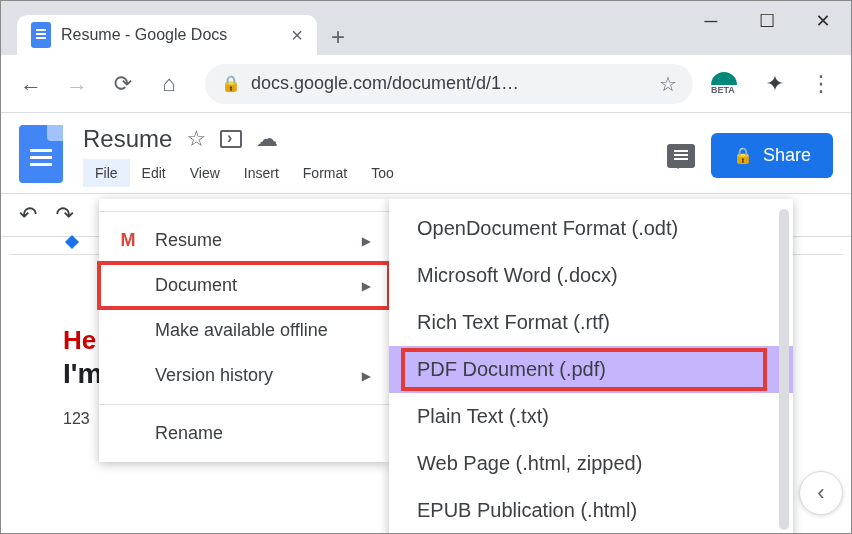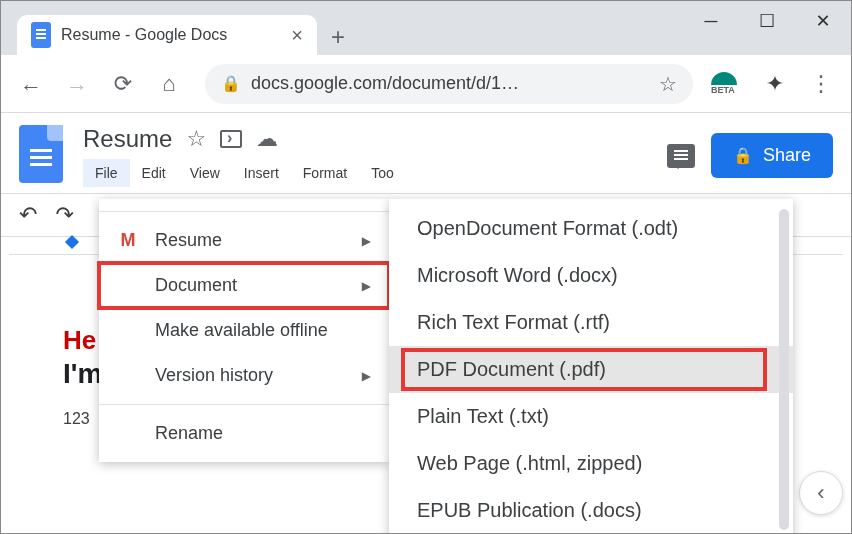--- a/index.html
+++ b/index.html
@@ -71,21 +71,21 @@
     .menu-row .arrow { margin-left: auto; color: #5f6368; font-size: 12px; }
     .menu-icon-slot { width: 22px; display: flex; justify-content: center; }
     .gmail-icon { font-size: 18px; font-weight: bold; }
     .gmail-m { color: #db4437; }
     .highlight-red { outline: 4px solid #e53935; outline-offset: -2px; }
     .menu-divider { height: 1px; background: #e0e0e0; margin: 6px 0; }
 
     
     .submenu { position: absolute; left: 388px; top: 86px; width: 404px; background: #fff; box-shadow: 0 2px 10px rgba(0,0,0,.25); z-index: 11; padding: 6px 0; }
     .sub-row { padding: 12px 28px; font-size: 20px; color: #3c4043; }
-    .sub-row.hover { background: #e5e5e5; }
+    .sub-row.hover { background: #c4b5fd; }
     .sub-row.redbox { position: relative; }
     .sub-row.redbox::after { content: ""; position: absolute; left: 12px; right: 26px; top: 2px; bottom: 2px; border: 4px solid #e53935; pointer-events: none; }
 
     
     .submenu-scroll { position: absolute; right: 4px; top: 10px; bottom: 10px; width: 10px; background: #dadce0; border-radius: 5px; }
 
     
     .float-circle { position: absolute; right: 8px; bottom: 20px; width: 44px; height: 44px; background: #fff; border: 1px solid #dadce0; border-radius: 50%; display: flex; align-items: center; justify-content: center; box-shadow: 0 1px 4px rgba(0,0,0,.15); font-size: 22px; color: #5f6368; }
   </style>
 </head>
@@ -193,18 +193,18 @@
     </div>
   </div>
 
   <div class="submenu">
     <div class="sub-row">OpenDocument Format (.odt)</div>
     <div class="sub-row">Microsoft Word (.docx)</div>
     <div class="sub-row">Rich Text Format (.rtf)</div>
     <div class="sub-row hover redbox">PDF Document (.pdf)</div>
     <div class="sub-row">Plain Text (.txt)</div>
     <div class="sub-row">Web Page (.html, zipped)</div>
-    <div class="sub-row">EPUB Publication (.docs)</div>
+    <div class="sub-row">EPUB Publication (.html)</div>
     <div class="submenu-scroll"></div>
   </div>
 
   <div class="float-circle">‹</div>
 </div>
 
 </body></html>

